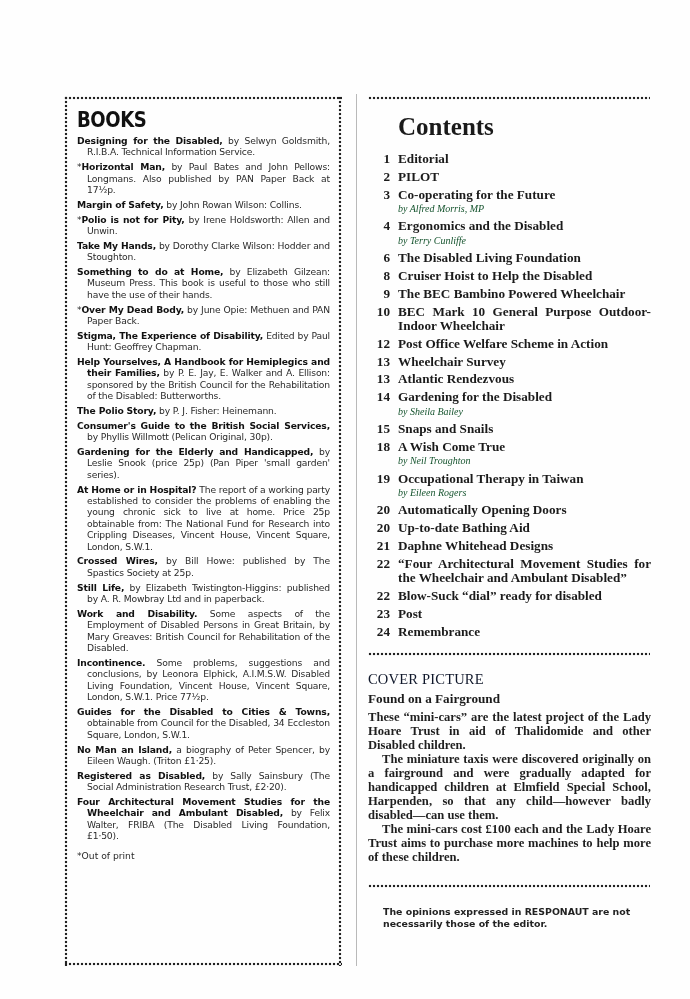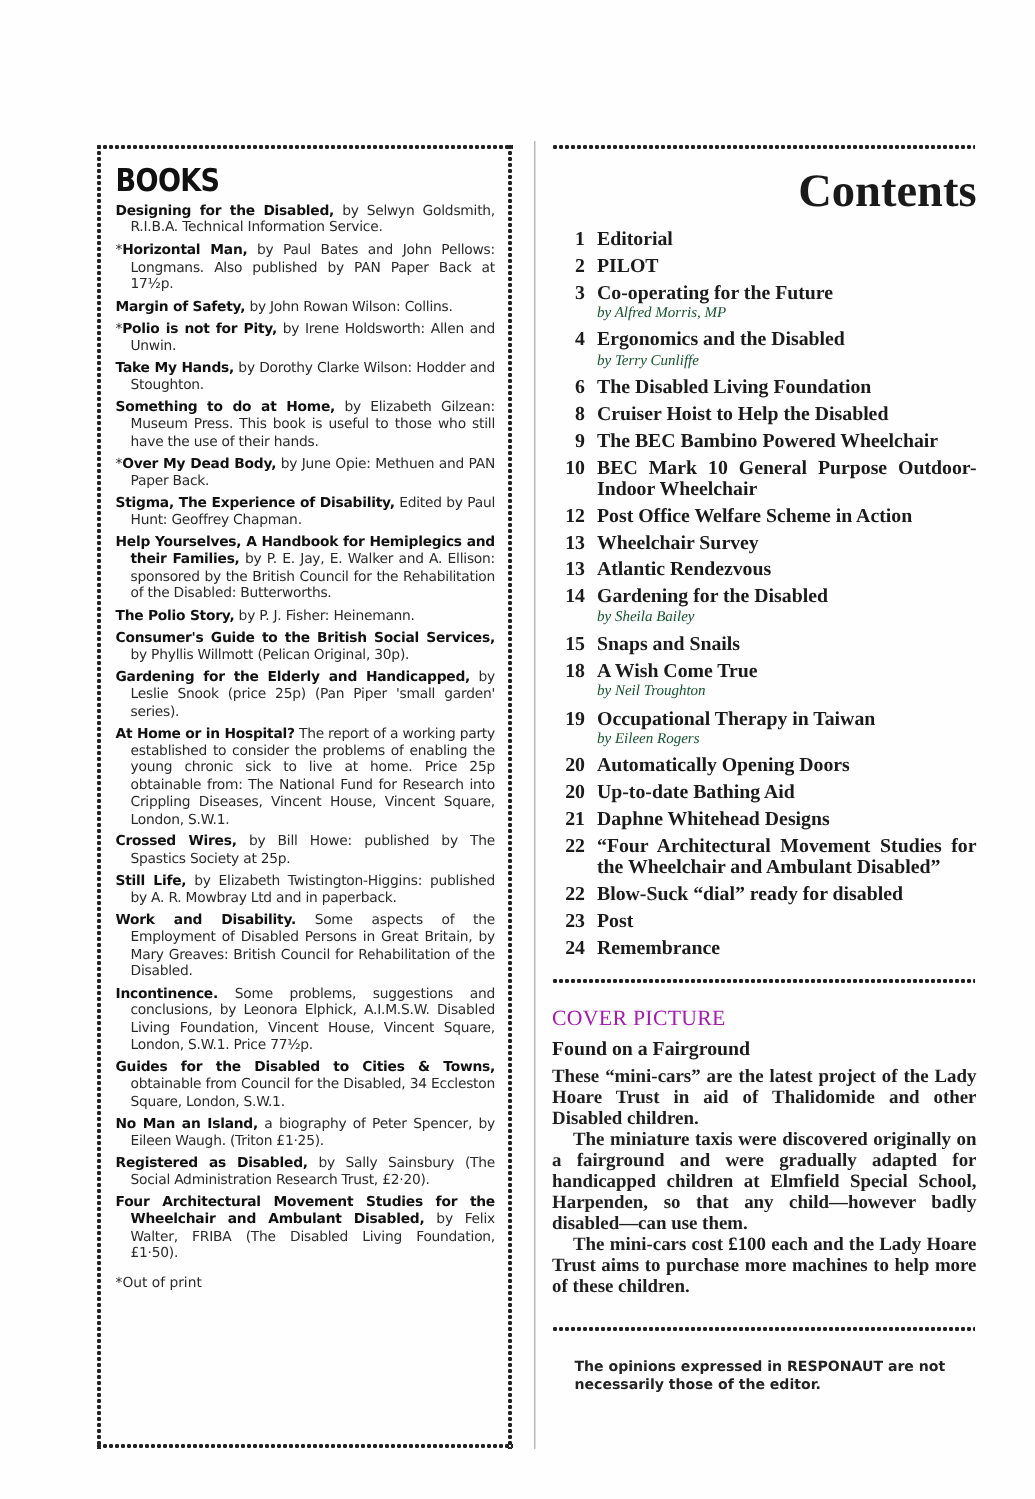--- a/index.html
+++ b/index.html
@@ -40,31 +40,31 @@
   }
   .book-entry .btitle { font-weight: bold; color: #111; }
   .footnote { font-family: "DejaVu Sans", sans-serif; font-size: 9.2px; line-height: 12px; color: #2a2a2a; margin-top: 8px; }
 
   
   #col-divider { position: absolute; left: 356px; top: 94px; width: 1px; height: 872px; background: #b9b9b9; }
 
   
   #right-col { position: absolute; left: 368px; top: 96px; width: 283px; }
   .contents-title {
-    font-family: "Liberation Serif", serif; font-size: 31px; line-height: 36px;
-    margin-left: 30px; margin-top: 9px; margin-bottom: 7px; color: #1a1a1a; text-align: right;
+    font-family: "Liberation Serif", serif; font-size: 25px; line-height: 36px;
+    margin-left: 30px; margin-top: 9px; margin-bottom: 7px; color: #1a1a1a;
   }
   .toc-item { display: flex; font-family: "Liberation Serif", serif; margin-bottom: 3.3px; }
   .toc-num { width: 26px; text-align: right; padding-right: 8px; flex: 0 0 30px; font-weight: bold; font-size: 13.2px; line-height: 14.5px; }
   .toc-body { flex: 1; }
   .toc-title { font-weight: bold; font-size: 13.2px; line-height: 14.5px; display: block; text-align: justify; }
   .toc-author { font-style: italic; font-size: 10px; line-height: 14px; display: block; color: #14532d; }
 
   .rule-mid { margin-top: 13px; width: 282px; }
-  .cover-heading { font-family: "Liberation Serif", serif; font-size: 14.5px; line-height: 17px; margin-top: 15px; color: #a21caf; letter-spacing: 0.2px; }
+  .cover-heading { font-family: "Liberation Serif", serif; font-size: 14.5px; line-height: 17px; margin-top: 15px; color: #0f172a; letter-spacing: 0.2px; }
   .cover-sub { font-family: "Liberation Serif", serif; font-weight: bold; font-size: 13.2px; line-height: 16px; margin-top: 3px; }
   .cover-para { font-family: "Liberation Serif", serif; font-weight: bold; font-size: 12.6px; line-height: 14px; text-align: justify; margin-top: 3px; color: #1f1f1f; }
   .cover-para.indent { text-indent: 14px; margin-top: 0; }
   .rule-bottom { margin-top: 20px; width: 282px; }
   .disclaimer { font-family: "DejaVu Sans", sans-serif; font-weight: bold; font-size: 9.4px; line-height: 11.5px; margin-left: 15px; margin-top: 18px; color: #222; }
 </style>
 </head>
 <body>
 
 <section id="books-box">

